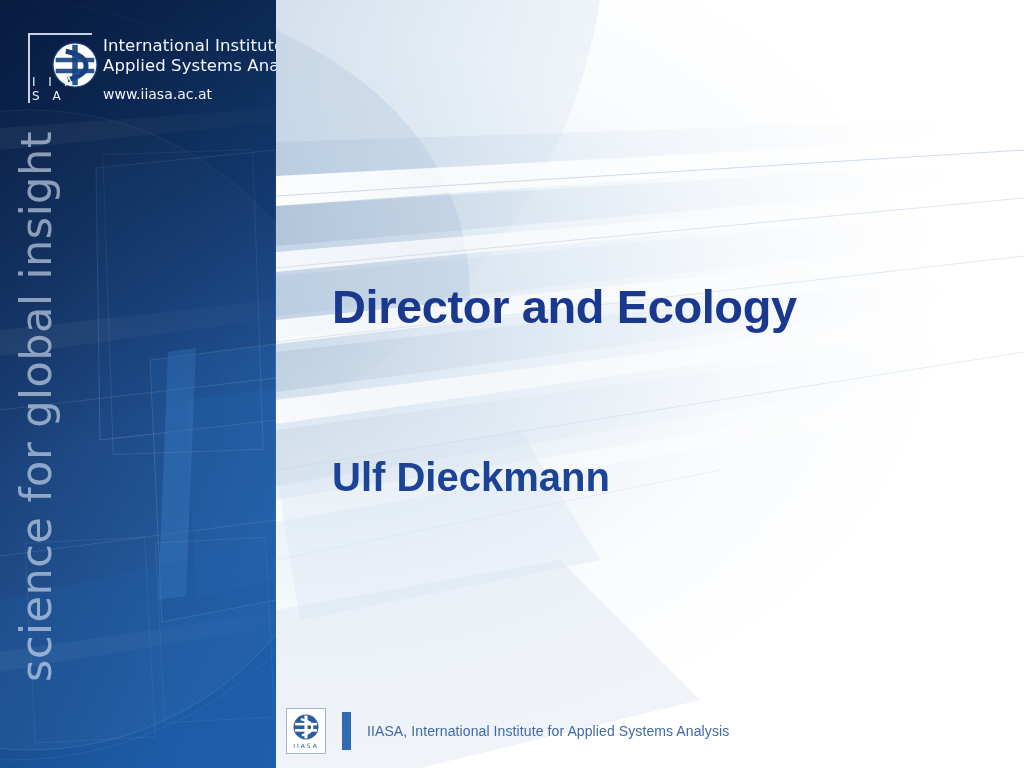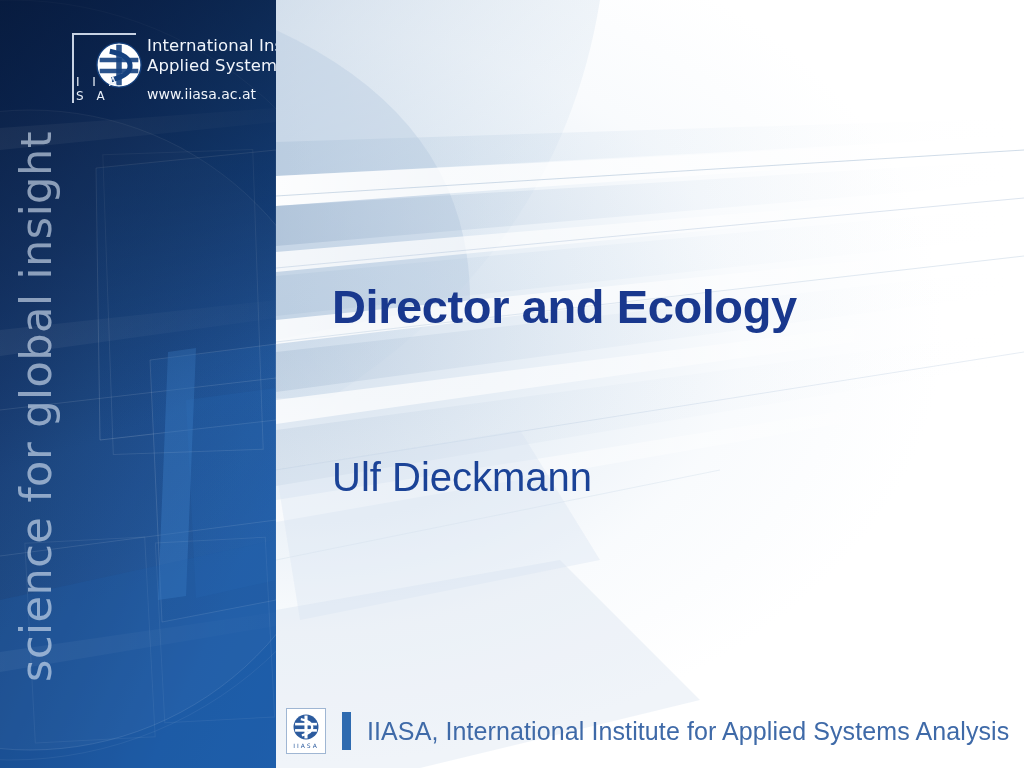--- a/index.html
+++ b/index.html
@@ -86,21 +86,20 @@
   }
   .brand-mark {
     position: relative;
     width: 64px;
     height: 70px;
     border-left: 2px solid rgba(225,235,248,0.88);
     border-top: 2px solid rgba(225,235,248,0.88);
     box-sizing: border-box;
     padding-left: 22px;
     padding-top: 7px;
-    margin-left: 44px;
   }
   .brand-globe {
     width: 46px; height: 46px;
   }
   .brand-iiasa {
     position: absolute;
     left: 2px;
     bottom: 0px;
     font-family: "DejaVu Sans", sans-serif;
     font-size: 12px;
@@ -144,21 +143,21 @@
   .subtitle {
     position: absolute;
     left: 332px;
     top: 448px;
     font-size: 40px;
     font-weight: normal;
     color: #1b4397;
     line-height: 58px;
     z-index: 5;
   }
-  .subtitle div { white-space: nowrap; }
+  .subtitle div { white-space: nowrap; font-weight: bold; }
 
   
   .footer {
     position: absolute;
     left: 276px;
     right: 0;
     bottom: 0;
     height: 74px;
     display: flex;
     align-items: center;
@@ -186,21 +185,21 @@
     margin-top: 2px;
   }
   .footer-bar {
     width: 9px;
     height: 38px;
     background: #2f6bb0;
     margin-left: 16px;
   }
   .footer-text {
     margin-left: 16px;
-    font-size: 25px;
+    font-size: 14px;
     color: #3f6aa8;
     letter-spacing: 0.1px;
     white-space: nowrap;
     text-align: right;
   }
   .footer-left-block {
     position: absolute;
     left: 0; bottom: 0;
     width: 276px; height: 74px;
   }

